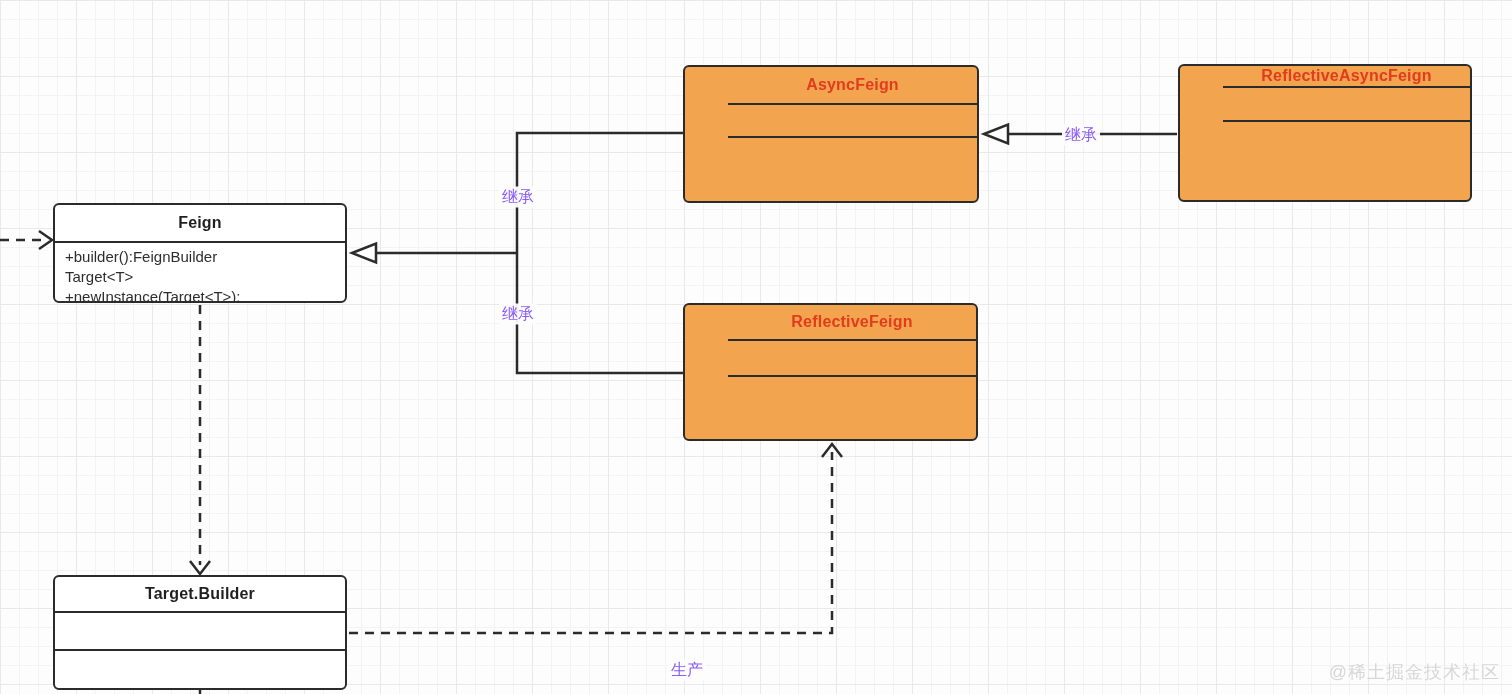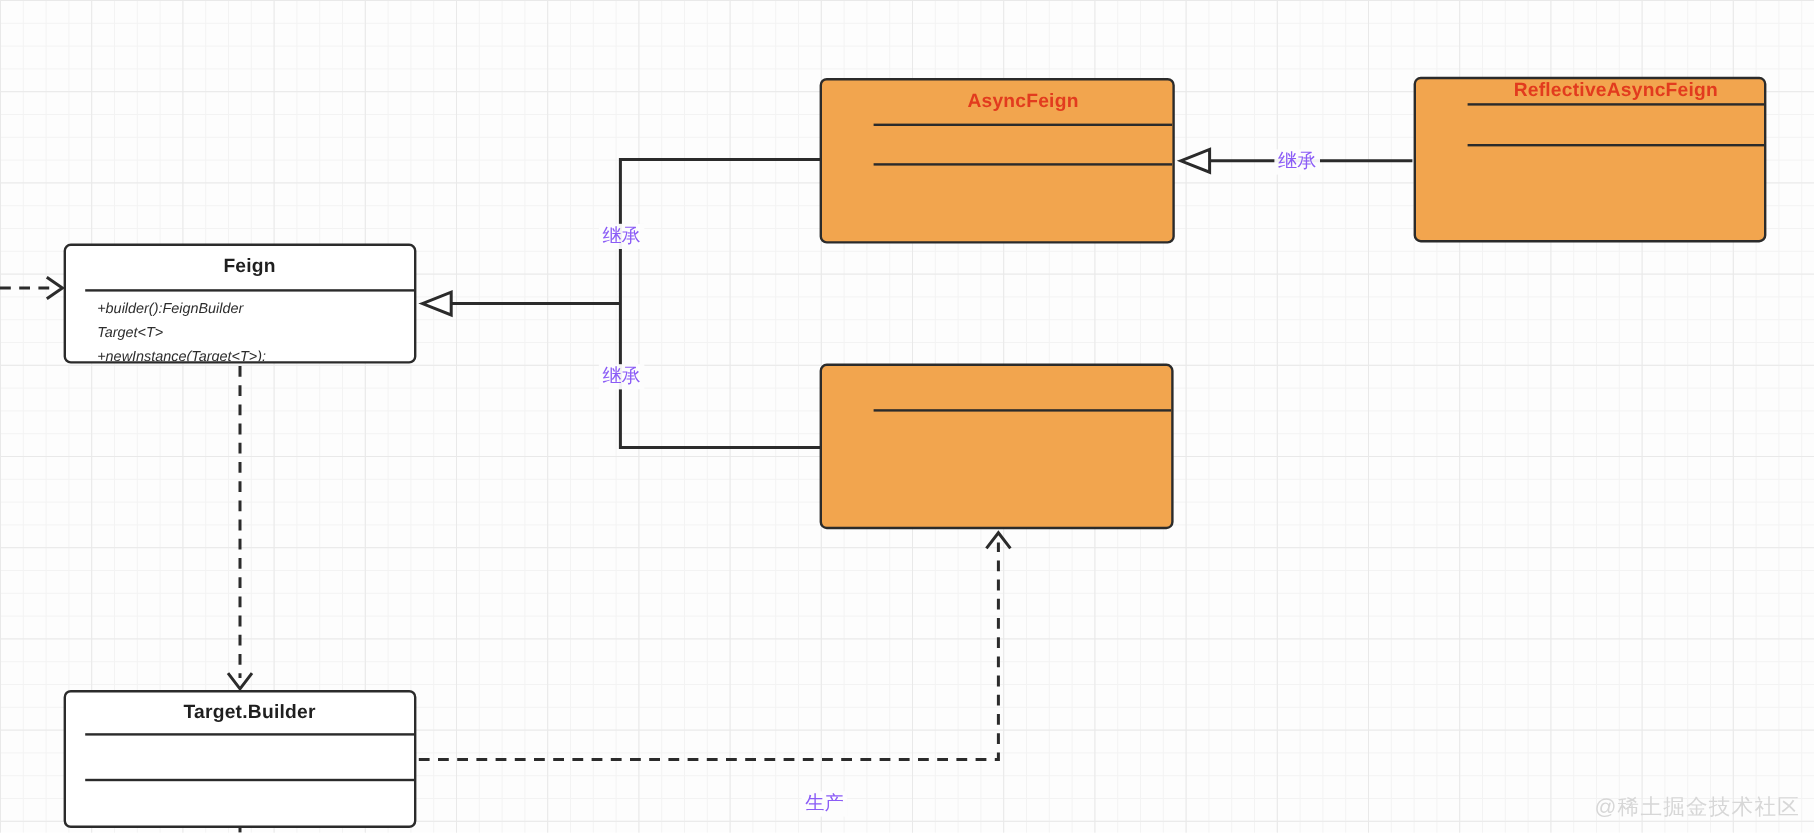--- a/index.html
+++ b/index.html
@@ -24,43 +24,42 @@
   .uml-box {
     position: absolute;
     z-index: 2;
     border: 2.5px solid #2b2b2b;
     border-radius: 6px;
     display: flex;
     flex-direction: column;
     overflow: hidden;
   }
   .uml-box.orange { background: #F2A54E; padding-left: 43px; }
-  .uml-box.white  { background: #ffffff; padding-left: 16px; }
+  .uml-box.white  { background: #ffffff; }
 
   .compartment { width: 100%; flex: 0 0 auto; }
   .compartment + .compartment { border-top: 2.5px solid #2b2b2b; }
   .compartment.grow { flex: 1 1 auto; }
 
   .title-compartment {
     display: flex;
     align-items: center;
     justify-content: center;
     font-weight: bold;
     font-size: 16px;
     color: #1f1f1f;
     letter-spacing: 0.2px;
   }
   .title-compartment.red { color: #E23B1E; }
 
   .methods {
     padding: 4px 10px 0 10px;
-    font-size: 12px;
+    font-size: 15px;
     line-height: 20px;
     color: #2d2d2d;
-    font-style: italic;
   }
 
   .edge-label {
     position: absolute;
     z-index: 3;
     font-size: 16px;
     color: #8b5cf6;
     transform: translate(-50%, -50%);
     background: rgba(253,253,253,0.95);
     padding: 0 3px;
@@ -121,20 +120,21 @@
   <div class="uml-box white" style="left:53px; top:203px; width:294px; height:100px;">
     <div class="compartment title-compartment" style="height:36px;">Feign</div>
     <div class="compartment grow methods">
       <div>+builder():FeignBuilder</div>
       <div>Target&lt;T&gt;</div>
       <div>+newInstance(Target&lt;T&gt;):</div>
     </div>
   </div>
 
   <div class="uml-box orange" style="left:683px; top:303px; width:295px; height:138px;">
+    <div class="compartment title-compartment red" style="height:34px;">ReflectiveFeign</div>
     <div class="compartment" style="height:36px;"></div>
     <div class="compartment grow"></div>
   </div>
 
   <div class="uml-box white" style="left:53px; top:575px; width:294px; height:115px;">
     <div class="compartment title-compartment" style="height:34px;">Target.Builder</div>
     <div class="compartment" style="height:38px;"></div>
     <div class="compartment grow"></div>
   </div>
 

